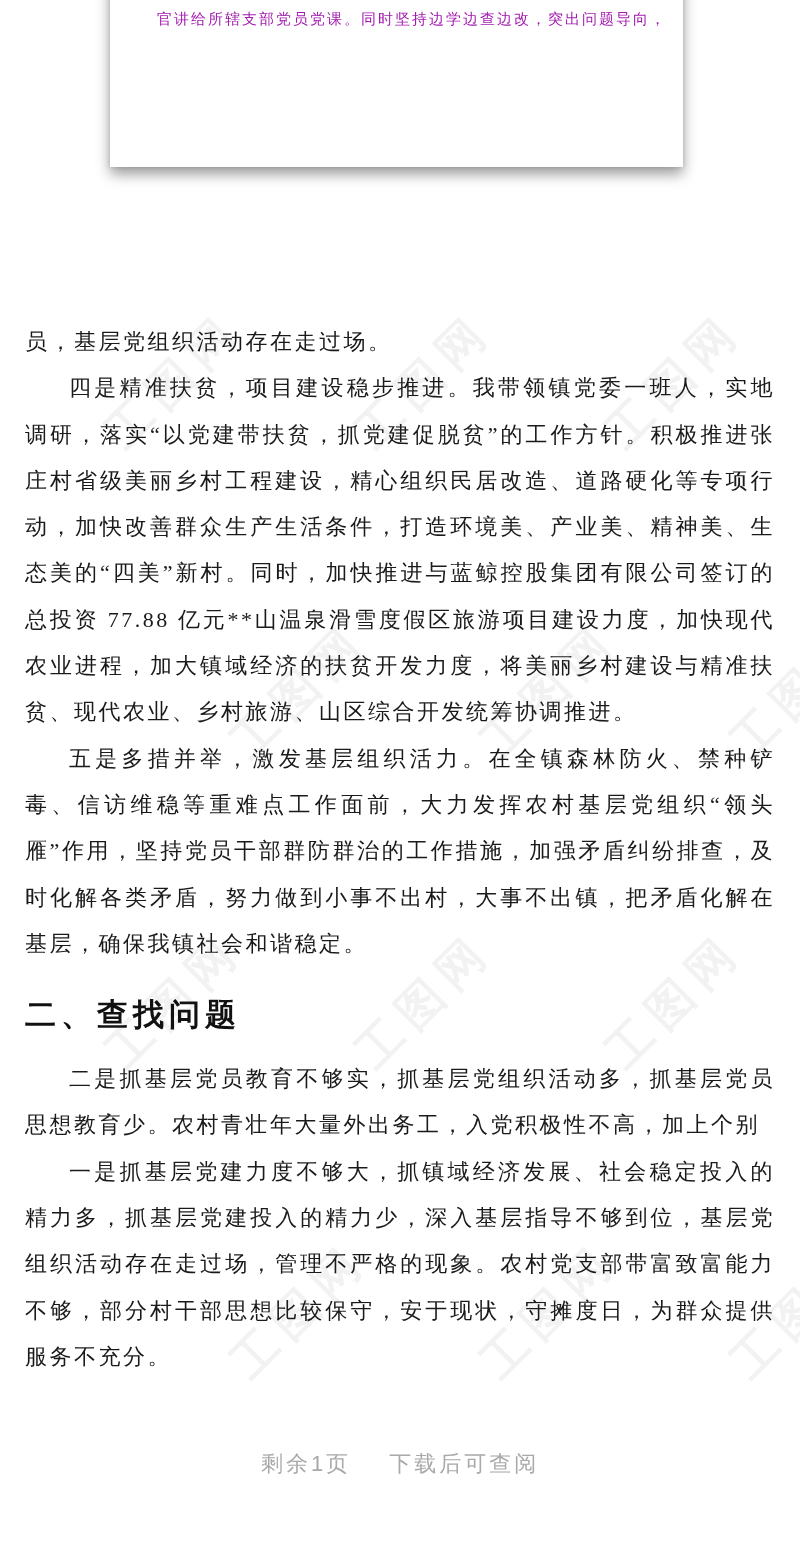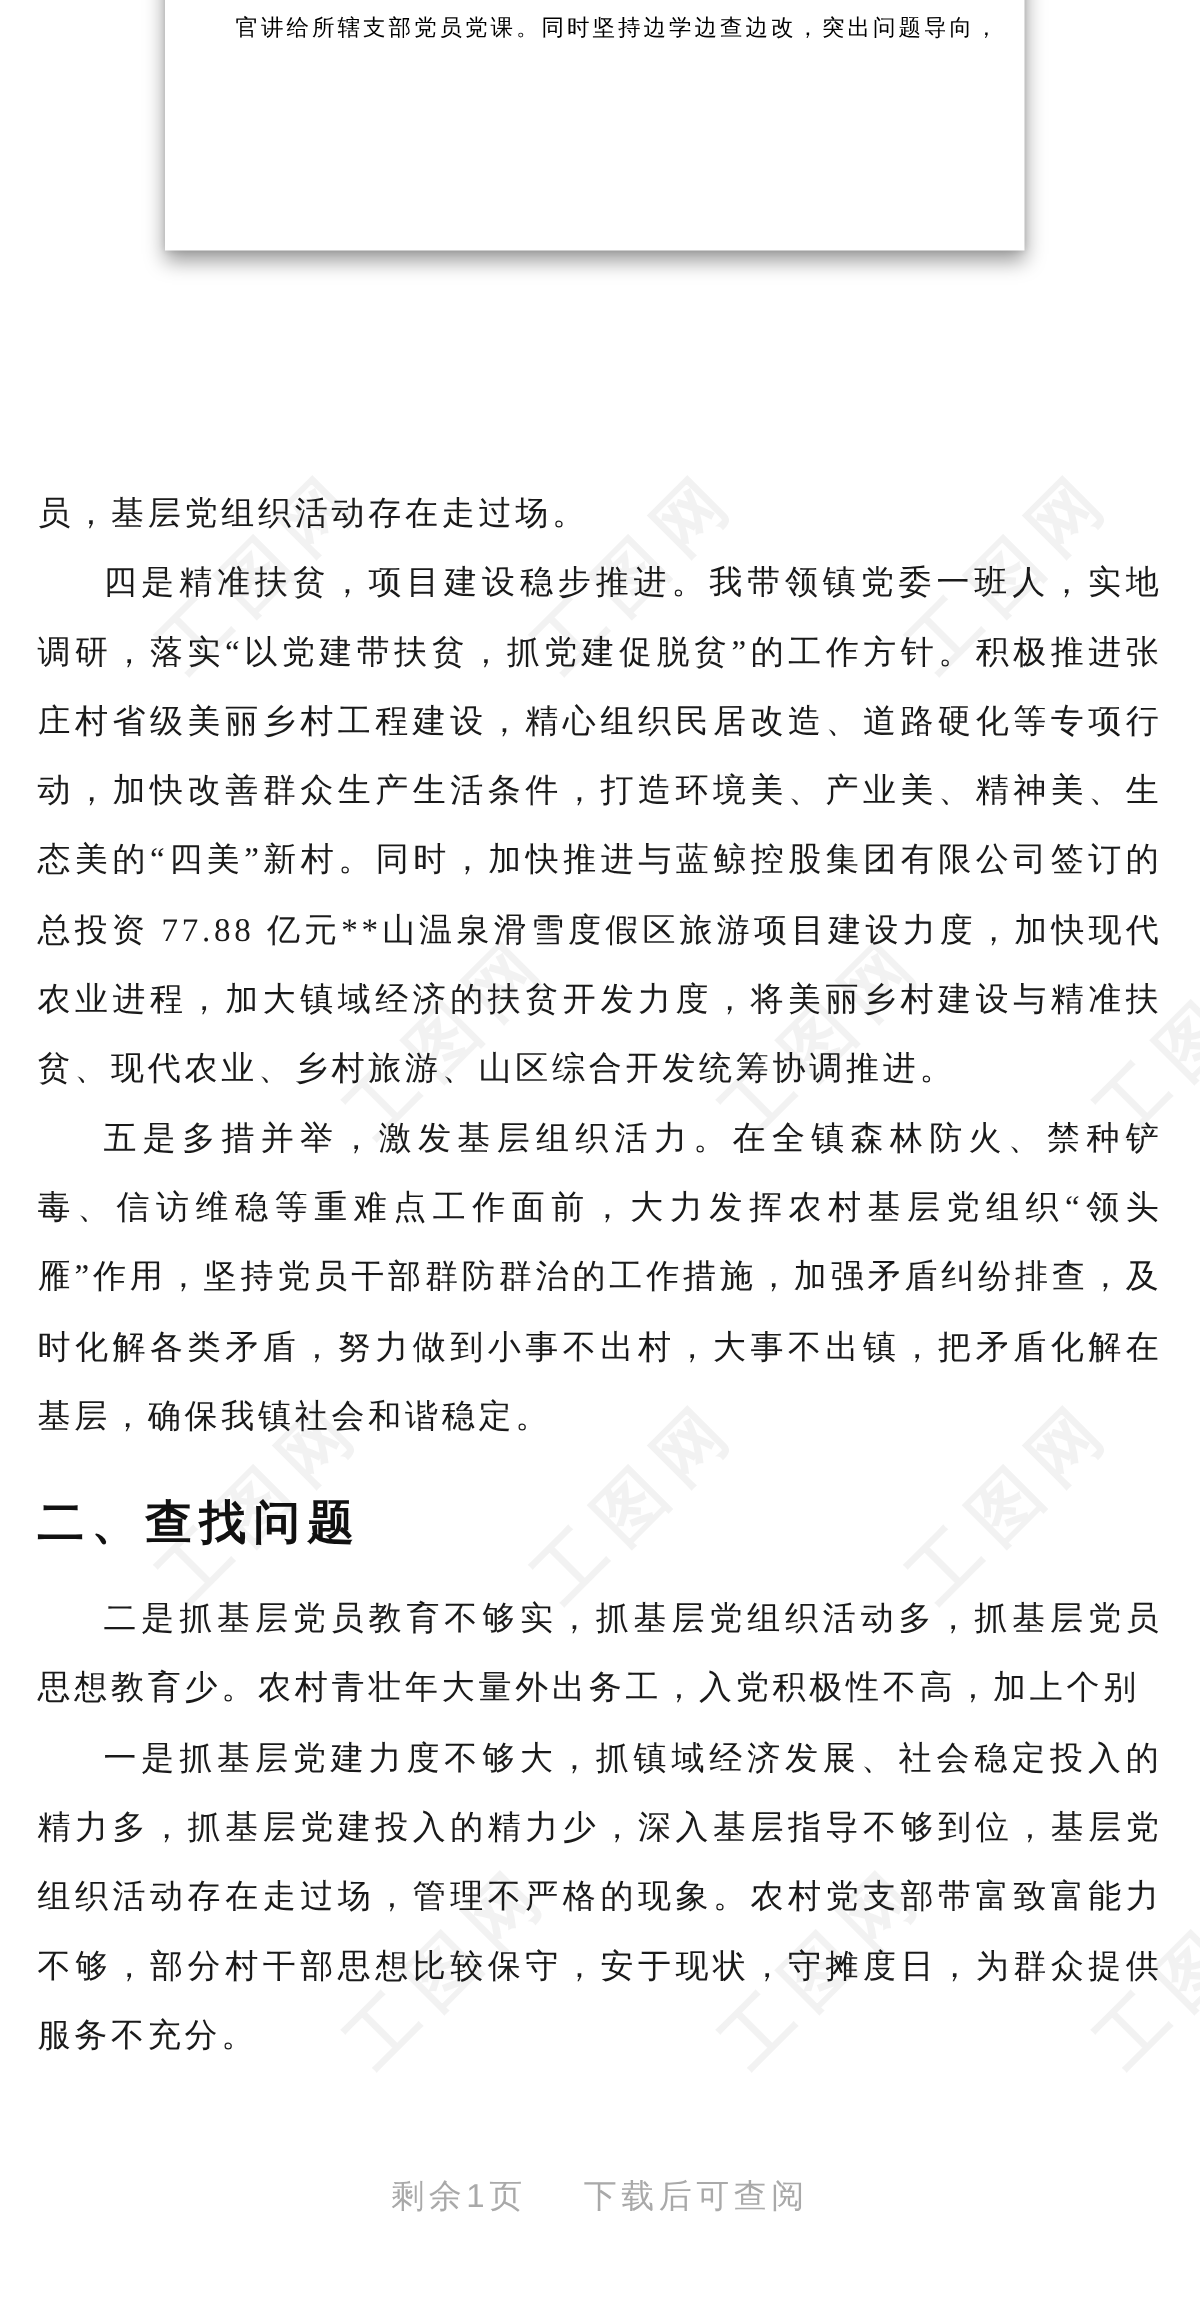--- a/index.html
+++ b/index.html
@@ -32,21 +32,21 @@
     background:#ffffff;
     box-shadow:0 7px 13px rgba(0,0,0,0.40), 0 0 4px rgba(0,0,0,0.12);
     z-index:3;
   }
   .doc-card-text {
     position:absolute;
     left:47px; right:20px; top:406px;
     font-size:15px;
     line-height:28px;
     letter-spacing:2px;
-    color:#000000;
+    color:#a21caf;
   }
   .doc-card-text div { white-space:nowrap; }
 
   
   .doc-body {
     position:absolute;
     left:25px; top:319px;
     width:750px;
     z-index:1;
     font-size:22px;

